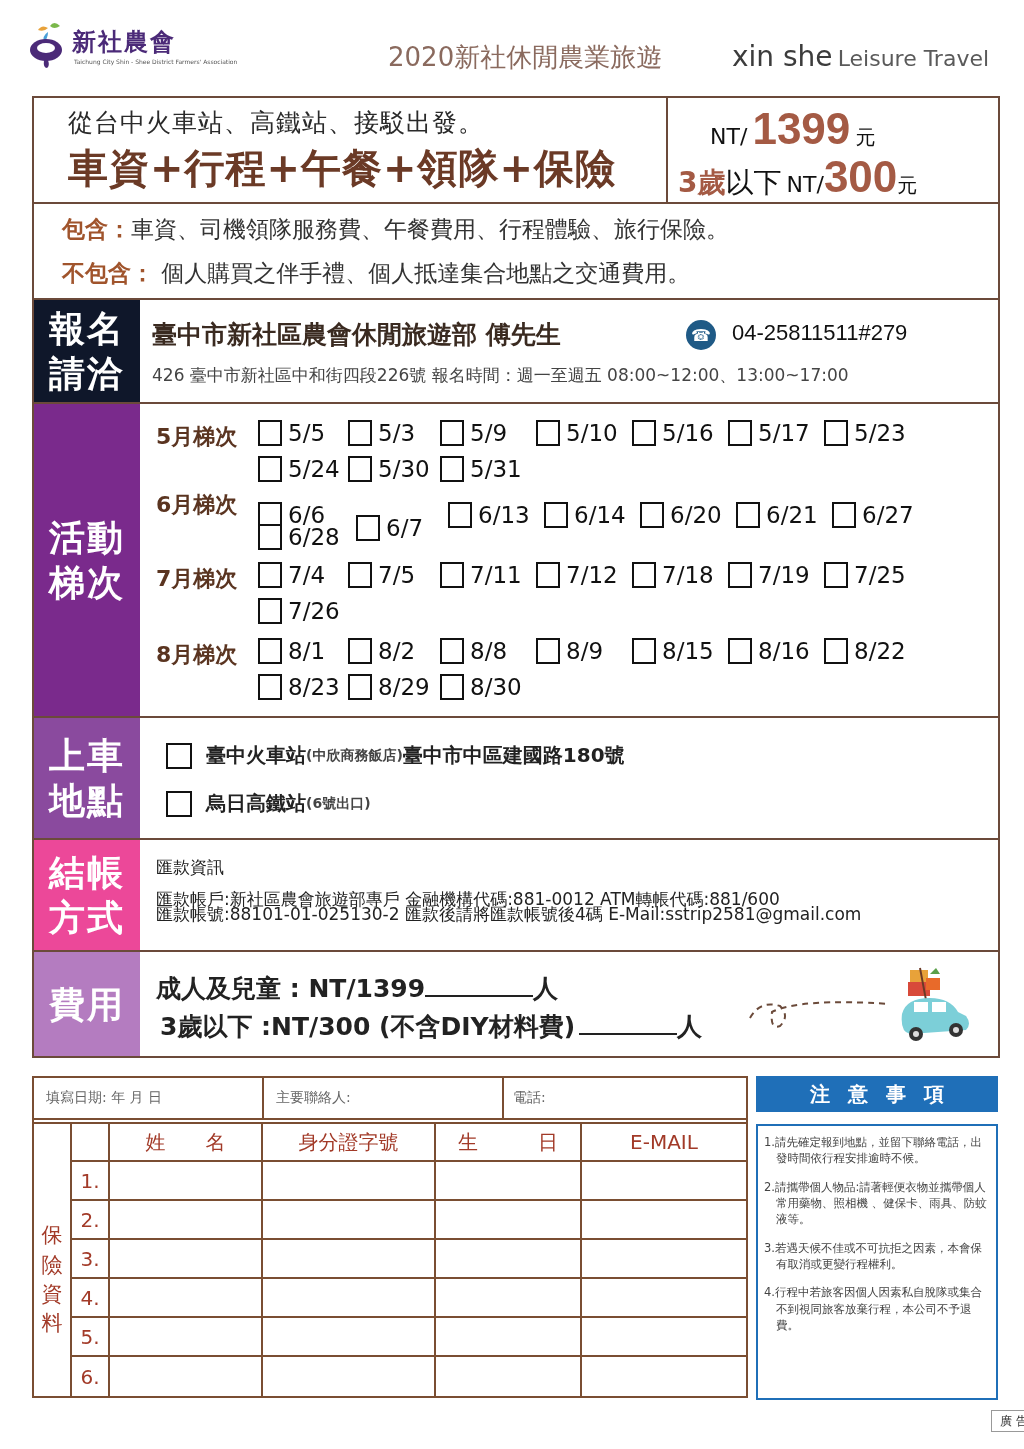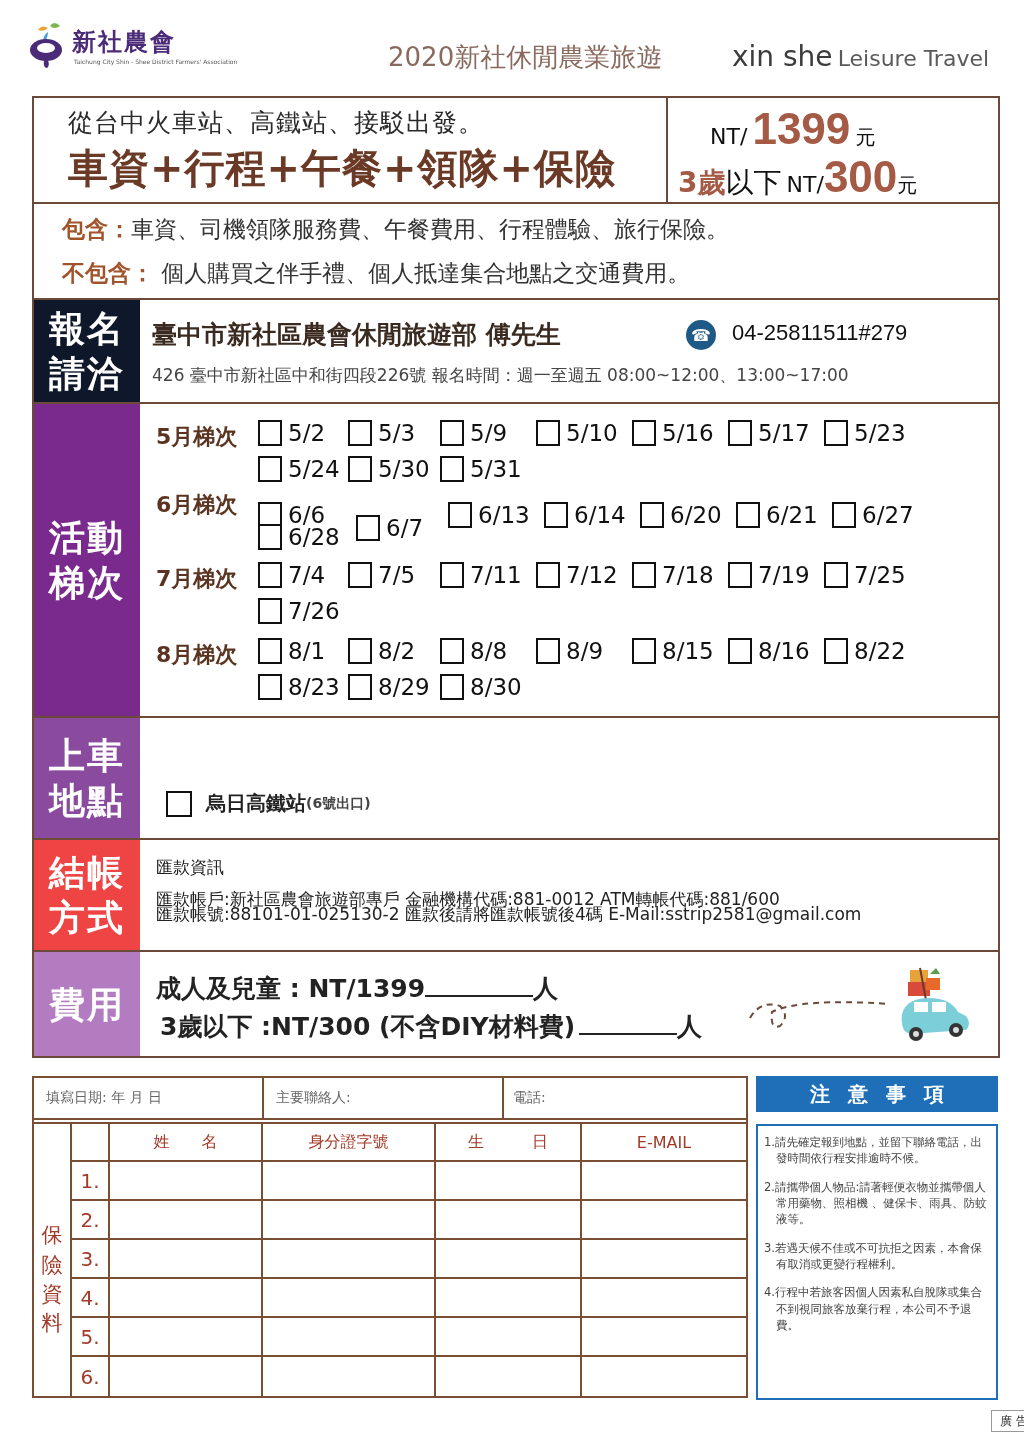--- a/index.html
+++ b/index.html
@@ -60,40 +60,40 @@
   .date-text { display: inline-block; }
 
   .pick-row { height: 122px; }
   .pick-row .side { background: #8a4a9e; }
   .pick-item { position: absolute; left: 26px; display: flex; align-items: center; white-space: nowrap; }
   .pick-item .cb { width: 26px; height: 26px; margin-right: 14px; }
   .pick-main { font-size: 20px; font-weight: bold; color: #222; }
   .pick-small { font-size: 14px; color: #444; font-weight: bold; }
 
   .pay-row { height: 112px; }
-  .pay-row .side { background: #ef4444; }
+  .pay-row .side { background: #ec4899; }
   .pay-line { position: absolute; left: 16px; font-size: 17px; color: #222; white-space: nowrap; }
 
   .fee-row { height: 104px; }
   .fee-row .side { background: #b47cc0; }
   .fee-line { position: absolute; left: 16px; font-size: 25px; color: #222; font-weight: bold; white-space: nowrap; }
   .blank { display: inline-block; border-bottom: 2px solid #222; vertical-align: baseline; }
 
   
   .form-table { left: 32px; top: 1076px; width: 716px; border: 2px solid #7a4e32; }
   .form-info { display: flex; height: 46px; border-bottom: 6px double #7a4e32; font-size: 14px; color: #666; }
   .form-info div { display: flex; align-items: center; padding-left: 12px; border-right: 2px solid #7a4e32; }
   .form-info div:last-child { border-right: none; padding-left: 9px; }
   .ins-wrap { display: flex; }
   .ins-side { width: 38px; border-right: 2px solid #7a4e32; display: flex; flex-direction: column; align-items: center; justify-content: center; color: #a23a28; font-size: 21px; line-height: 1.4; padding-top: 40px; }
   .ins-grid { flex: 1; }
   .ins-row { display: flex; height: 39px; border-bottom: 2px solid #7a4e32; }
   .ins-row:last-child { border-bottom: none; }
   .ins-row.head { height: 38px; }
-  .ins-cell { border-right: 2px solid #7a4e32; display: flex; align-items: center; justify-content: center; color: #a23a28; font-size: 16px; }
+  .ins-cell { border-right: 2px solid #7a4e32; display: flex; align-items: center; justify-content: center; color: #a23a28; font-size: 20px; }
   .ins-cell:last-child { border-right: none; }
   .c-num { width: 38px; font-size: 20px; }
   .c-name { width: 153px; }
   .c-id { width: 173px; }
   .c-bday { width: 146px; }
   .c-mail { flex: 1; }
 
   
   .notes-title { left: 756px; top: 1076px; width: 242px; height: 36px; background: #1f6fb8; color: #fff; font-size: 20px; font-weight: bold; display: flex; align-items: center; justify-content: center; letter-spacing: 18px; padding-left: 18px; }
   .notes-box { left: 756px; top: 1124px; width: 242px; height: 276px; border: 2px solid #1f6fb8; padding: 8px 6px 0 6px; }
@@ -166,21 +166,21 @@
   <div class="row sched-row">
     <div class="side">
       <span>活動</span>
       <span>梯次</span>
     </div>
     <div class="content" id="sched-content">
         <div class="month-label" style="position: absolute; left: 16px; top: 18px;">5月梯次</div>
         <div class="date-line" style="top: 16px;">
           <label class="date-item" style="width: 90px;">
             <span class="cb"></span>
-            <span class="date-text">5/2</span>
+            <span class="date-text">5/5</span>
           </label>
           <label class="date-item" style="width: 92px;">
             <span class="cb"></span>
             <span class="date-text">5/3</span>
           </label>
           <label class="date-item" style="width: 96px;">
             <span class="cb"></span>
             <span class="date-text">5/9</span>
           </label>
           <label class="date-item" style="width: 96px;">
@@ -335,20 +335,26 @@
         </div>
       </div>
   </div>
 
   <div class="row pick-row">
     <div class="side">
       <span>上車</span>
       <span>地點</span>
     </div>
     <div class="content">
+      <div class="pick-item" style="top:24px">
+        <span class="cb"></span>
+        <span class="pick-main">臺中火車站</span>
+        <span class="pick-small">(中欣商務飯店)</span>
+        <span class="pick-main">臺中市中區建國路180號</span>
+      </div>
       <div class="pick-item" style="top:72px">
         <span class="cb"></span>
         <span class="pick-main">烏日高鐵站</span>
         <span class="pick-small">(6號出口)</span>
       </div>
     </div>
   </div>
 
   <div class="row pay-row">
     <div class="side">

